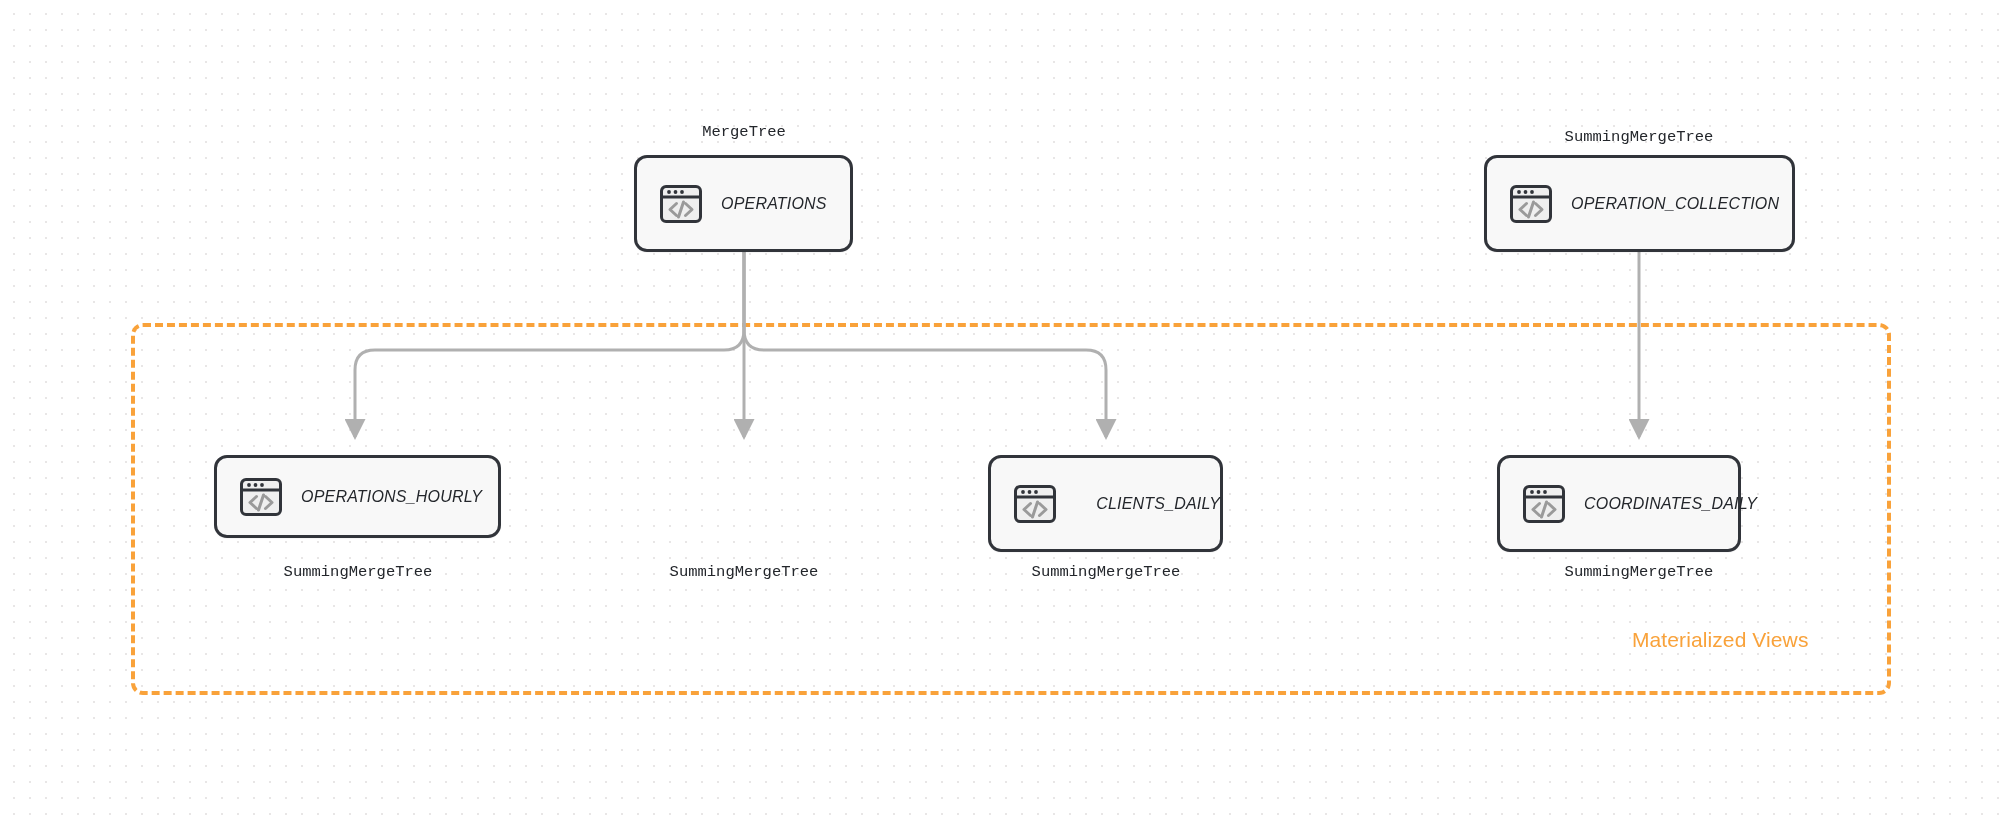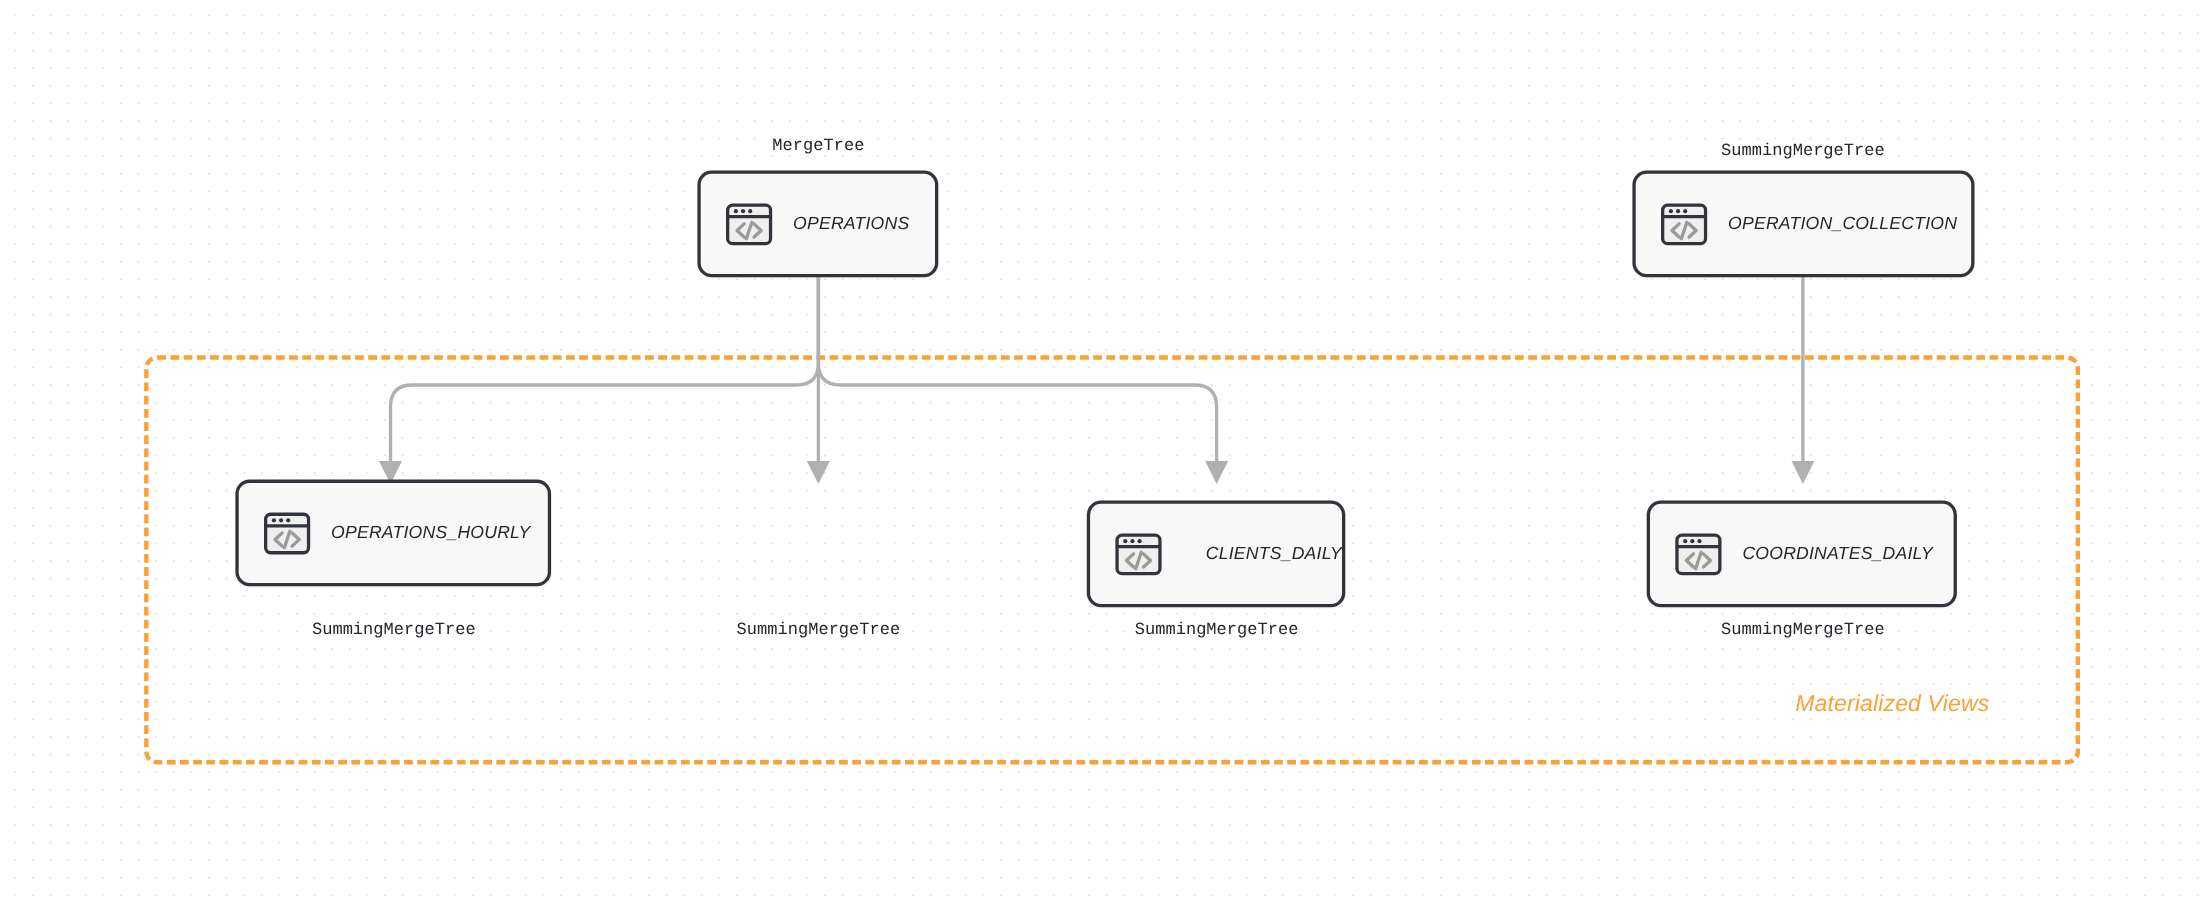--- a/index.html
+++ b/index.html
@@ -33,21 +33,20 @@
     border: 4px dashed #f9a23a;
     border-radius: 12px;
     box-sizing: border-box;
   }
   .mv-label {
     position: absolute;
     color: #f9a23a;
     font-size: 21px;
     letter-spacing: 0.1px;
     white-space: nowrap;
-    font-style: italic;
   }
 
   
   .node {
     position: absolute;
     box-sizing: border-box;
     background: #f8f8f8;
     border: 3px solid #31343a;
     border-radius: 13px;
     display: flex;
@@ -136,21 +135,21 @@
       <circle cx="10" cy="10" r="1.9" fill="#31343a"></circle>
       <circle cx="16.5" cy="10" r="1.9" fill="#31343a"></circle>
       <circle cx="23" cy="10" r="1.9" fill="#31343a"></circle>
       <path d="M 17.5 21.5 L 11 27.5 L 17.5 33.5" fill="none" stroke="#9a9a9a" stroke-width="3" stroke-linecap="round" stroke-linejoin="round"></path>
       <path d="M 26.5 21.5 L 33 27.5 L 26.5 33.5" fill="none" stroke="#9a9a9a" stroke-width="3" stroke-linecap="round" stroke-linejoin="round"></path>
       <path d="M 24.5 20 L 19.5 35" fill="none" stroke="#9a9a9a" stroke-width="3" stroke-linecap="round"></path>
     </svg>
     <span class="ntext">OPERATION_COLLECTION</span>
   </div>
 
-  <div class="node" style="left:214px; top:436px; width:287px; height:97px;">
+  <div class="node" style="left:214px; top:455px; width:287px; height:83px;">
     <svg class="ico" width="44" height="44" viewBox="0 0 44 44" xmlns="http://www.w3.org/2000/svg">
       <rect x="2.5" y="4.5" width="39" height="35" rx="4.5" fill="#efefef" stroke="#31343a" stroke-width="3"></rect>
       <path d="M 2.5 15 L 41.5 15" stroke="#31343a" stroke-width="3"></path>
       <circle cx="10" cy="10" r="1.9" fill="#31343a"></circle>
       <circle cx="16.5" cy="10" r="1.9" fill="#31343a"></circle>
       <circle cx="23" cy="10" r="1.9" fill="#31343a"></circle>
       <path d="M 17.5 21.5 L 11 27.5 L 17.5 33.5" fill="none" stroke="#9a9a9a" stroke-width="3" stroke-linecap="round" stroke-linejoin="round"></path>
       <path d="M 26.5 21.5 L 33 27.5 L 26.5 33.5" fill="none" stroke="#9a9a9a" stroke-width="3" stroke-linecap="round" stroke-linejoin="round"></path>
       <path d="M 24.5 20 L 19.5 35" fill="none" stroke="#9a9a9a" stroke-width="3" stroke-linecap="round"></path>
     </svg>
@@ -168,21 +167,21 @@
       <circle cx="16.5" cy="10" r="1.9" fill="#31343a"></circle>
       <circle cx="23" cy="10" r="1.9" fill="#31343a"></circle>
       <path d="M 17.5 21.5 L 11 27.5 L 17.5 33.5" fill="none" stroke="#9a9a9a" stroke-width="3" stroke-linecap="round" stroke-linejoin="round"></path>
       <path d="M 26.5 21.5 L 33 27.5 L 26.5 33.5" fill="none" stroke="#9a9a9a" stroke-width="3" stroke-linecap="round" stroke-linejoin="round"></path>
       <path d="M 24.5 20 L 19.5 35" fill="none" stroke="#9a9a9a" stroke-width="3" stroke-linecap="round"></path>
     </svg>
     <span class="ntext">CLIENTS_DAILY</span>
   </div>
   <div class="cap" style="left:1106px; top:563px;">SummingMergeTree</div>
 
-  <div class="node" style="left:1497px; top:455px; width:282px; height:97px;">
+  <div class="node" style="left:1497px; top:455px; width:244px; height:97px;">
     <svg class="ico" width="44" height="44" viewBox="0 0 44 44" xmlns="http://www.w3.org/2000/svg">
       <rect x="2.5" y="4.5" width="39" height="35" rx="4.5" fill="#efefef" stroke="#31343a" stroke-width="3"></rect>
       <path d="M 2.5 15 L 41.5 15" stroke="#31343a" stroke-width="3"></path>
       <circle cx="10" cy="10" r="1.9" fill="#31343a"></circle>
       <circle cx="16.5" cy="10" r="1.9" fill="#31343a"></circle>
       <circle cx="23" cy="10" r="1.9" fill="#31343a"></circle>
       <path d="M 17.5 21.5 L 11 27.5 L 17.5 33.5" fill="none" stroke="#9a9a9a" stroke-width="3" stroke-linecap="round" stroke-linejoin="round"></path>
       <path d="M 26.5 21.5 L 33 27.5 L 26.5 33.5" fill="none" stroke="#9a9a9a" stroke-width="3" stroke-linecap="round" stroke-linejoin="round"></path>
       <path d="M 24.5 20 L 19.5 35" fill="none" stroke="#9a9a9a" stroke-width="3" stroke-linecap="round"></path>
     </svg>

